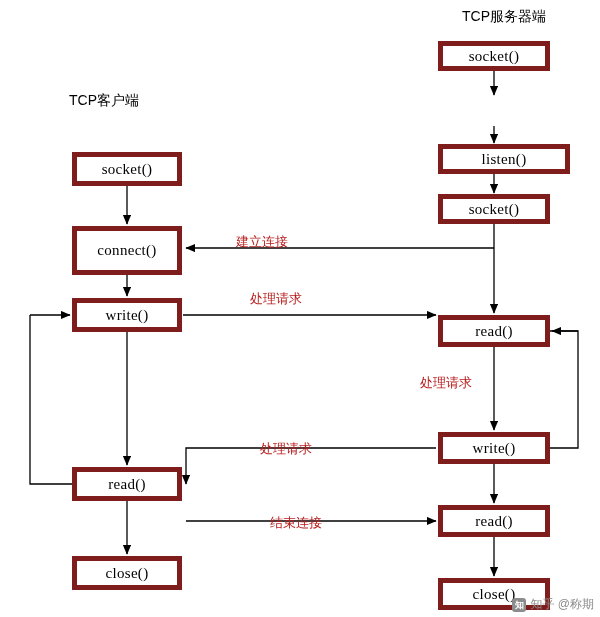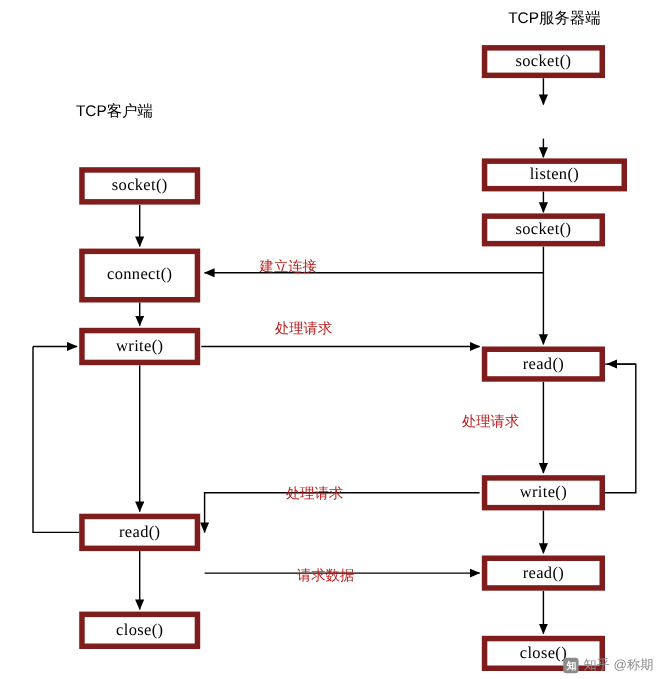--- a/index.html
+++ b/index.html
@@ -133,20 +133,20 @@
   <div class="node" style="left:438px; top:194px; width:112px; height:30px;">socket()</div>
   <div class="node" style="left:438px; top:315px; width:112px; height:32px;">read()</div>
   <div class="node" style="left:438px; top:432px; width:112px; height:32px;">write()</div>
   <div class="node" style="left:438px; top:505px; width:112px; height:32px;">read()</div>
   <div class="node" style="left:438px; top:578px; width:112px; height:32px;">close()</div>
 
   <div class="edge-label" style="left:236px; top:233px;">建立连接</div>
   <div class="edge-label" style="left:250px; top:290px;">处理请求</div>
   <div class="edge-label" style="left:420px; top:374px;">处理请求</div>
   <div class="edge-label" style="left:260px; top:440px;">处理请求</div>
-  <div class="edge-label" style="left:270px; top:514px;">请求数据</div>
+  <div class="edge-label" style="left:270px; top:514px;">结束连接</div>
 
   <div class="watermark">
     <span class="wm-logo">知</span>
     <span>知乎 @称期</span>
   </div>
 
 </div>
 
 </body></html>

